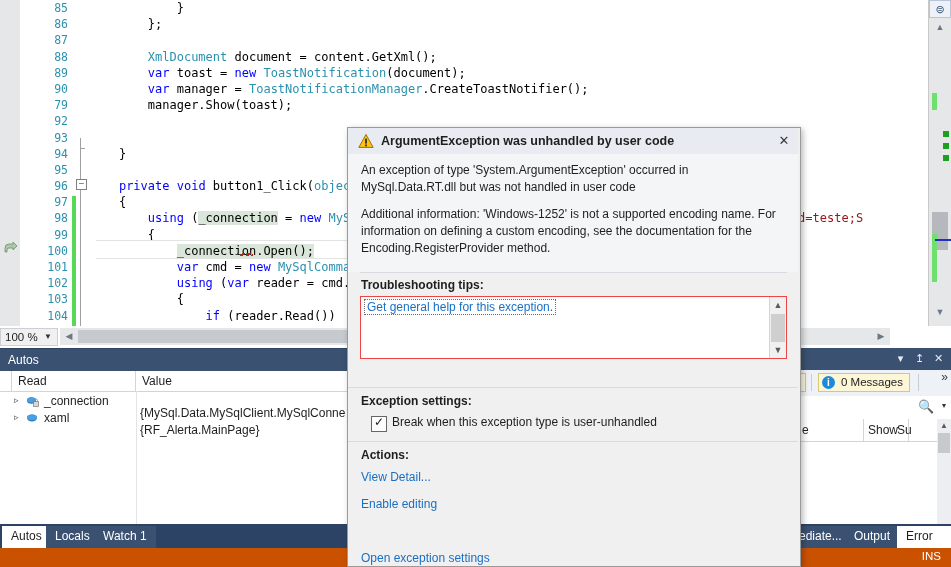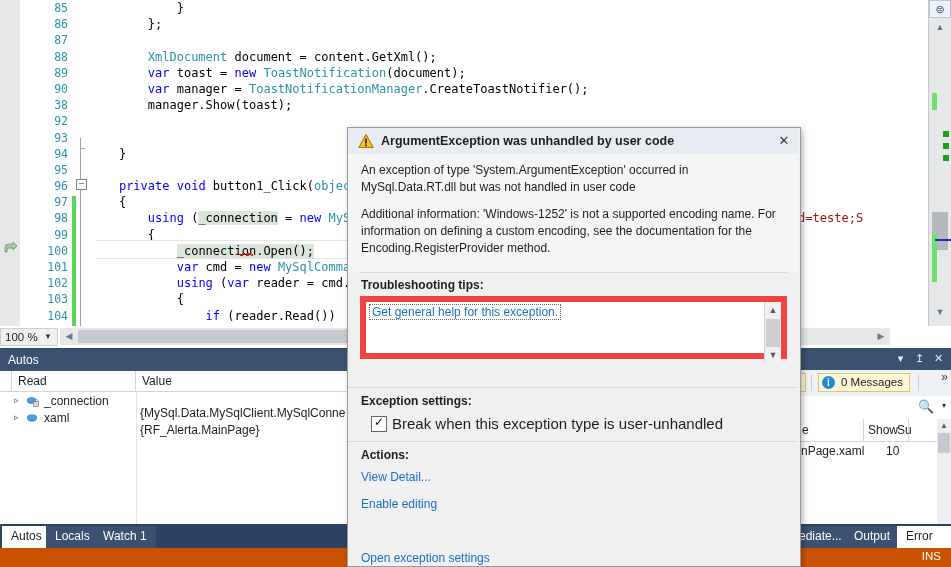--- a/index.html
+++ b/index.html
@@ -204,35 +204,35 @@
     position: absolute; left: 0; top: 26px; width: 450px; height: 118px;
     background: #f4f5f7;
   }
   #exc-msg1 { position: absolute; left: 13px; top: 8px; width: 424px;
     font-size: 12px; line-height: 17px; color: #1e1e1e; }
   #exc-msg2 { position: absolute; left: 13px; top: 52px; width: 424px;
     font-size: 12px; line-height: 17px; color: #1e1e1e; }
   #exc-sep1 { position: absolute; left: 12px; top: 144px; width: 427px; height: 1px; background: #d7dae0; }
   #tips-label { position: absolute; left: 13px; top: 150px; font-size: 12px; font-weight: bold; }
   #tips-box { position: absolute; left: 12px; top: 168px; width: 427px; height: 63px;
-    background: #ffffff; border: 6px solid #ef4444; box-sizing: border-box; }
+    background: #ffffff; border: 1px solid #ef4444; box-sizing: border-box; }
   #tips-link { position: absolute; left: 3px; top: 2px; font-size: 12px; color: #1a6fc4;
     border: 1px dotted #6a6a6a; padding: 0 2px; }
   #tips-scroll { position: absolute; right: 0; top: 0; width: 16px; height: 61px; background: #f0f0f0;
     border-left: 1px solid #d4d4d4; }
   #tips-scroll .tsa { position: absolute; left: 0; width: 16px; height: 16px;
     text-align: center; line-height: 16px; font-size: 9px; color: #5a5a5a; }
   #tips-scroll .tsthumb { position: absolute; left: 1px; top: 17px; width: 14px; height: 28px; background: #cfcfcf; }
   #search-help { position: absolute; left: 13px; top: 236px; font-size: 12px; color: #1a6fc4; }
   #exc-sep2 { position: absolute; left: 0; top: 259px; width: 450px; height: 1px; background: #d7dae0; }
   #settings-label { position: absolute; left: 13px; top: 266px; font-size: 12px; font-weight: bold; }
   #break-check { position: absolute; left: 23px; top: 288px; width: 14px; height: 14px;
     border: 1px solid #666; background: #fff; }
   #break-check .tick { position: absolute; left: 2px; top: -2px; font-size: 12px; color: #1e1e1e; }
-  #break-label { position: absolute; left: 44px; top: 287px; font-size: 15px; }
+  #break-label { position: absolute; left: 44px; top: 287px; font-size: 12px; }
   #exc-sep3 { position: absolute; left: 0; top: 313px; width: 450px; height: 1px; background: #d7dae0; }
   #actions-label { position: absolute; left: 13px; top: 320px; font-size: 12px; font-weight: bold; }
   .act-link { position: absolute; left: 13px; font-size: 12px; color: #1a6fc4; }
 
   a, .lnk { cursor: pointer; }
 </style>
 </head>
 <body>
 
 <div id="root">
@@ -247,21 +247,21 @@
       </svg>
     </div>
 
     <div id="linenums">
         <div class="lnum">85</div>
         <div class="lnum">86</div>
         <div class="lnum">87</div>
         <div class="lnum">88</div>
         <div class="lnum">89</div>
         <div class="lnum">90</div>
-        <div class="lnum">38</div>
+        <div class="lnum">79</div>
         <div class="lnum">92</div>
         <div class="lnum">93</div>
         <div class="lnum">94</div>
         <div class="lnum">95</div>
         <div class="lnum">96</div>
         <div class="lnum">97</div>
         <div class="lnum">98</div>
         <div class="lnum">99</div>
         <div class="lnum">100</div>
         <div class="lnum">101</div>
@@ -368,24 +368,20 @@
       <span class="skey">🔍</span>
       <span class="scaret">▾</span>
     </div>
 
     <div id="errlist-colhdr">
       <div class="ecolh" style="left:0; width:66px;">e</div>
       <div class="ecolh" style="left:66px; width:45px;">Show</div>
       <div class="ecolh" style="left:95px; width:42px; border-right:none;">Su</div>
     </div>
 
-    <div id="errlist-row">
-      <span class="ecell" style="left:3px;">nPage.xaml</span>
-      <span class="ecell" style="left:88px;">10</span>
-    </div>
 
     <div id="errlist-vscroll">
       <div style="position:absolute;left:0;top:0;width:14px;height:13px;text-align:center;font-size:8px;color:#5a5a5a;line-height:13px;">▲</div>
       <div style="position:absolute;left:1px;top:14px;width:12px;height:20px;background:#c6c9ce;"></div>
     </div>
   </div>
 
   <div id="bottom-tabs">
     <div class="btab active" style="left:2px;">Autos</div>
     <div class="btab group" style="left:46px;">Locals</div>

